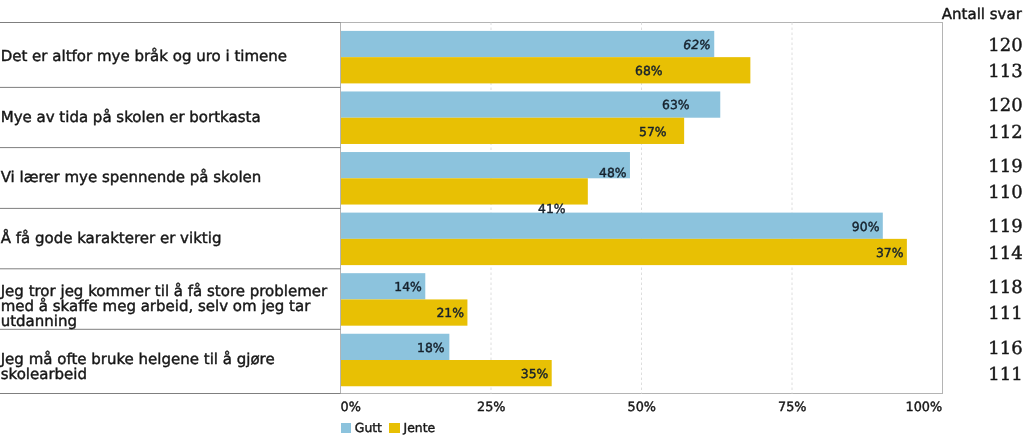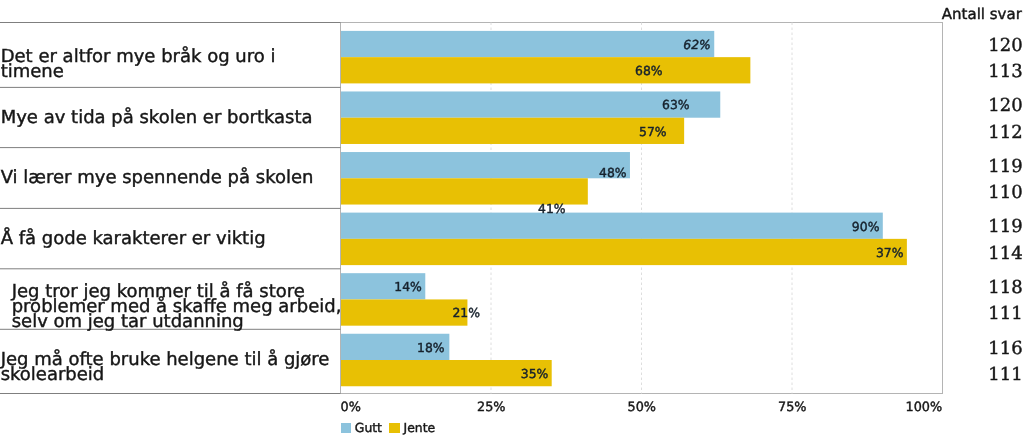--- a/index.html
+++ b/index.html
@@ -12,21 +12,21 @@
 
   
   .catlabel,.dlabel,.xtick,.lglabel,#antallhdr,.nval{
        -webkit-text-stroke:0.42px currentColor;paint-order:stroke fill;}
 
   
   #canvas{position:absolute;left:0;top:0;width:1023px;height:438px;}
 
   
   .catlabel{position:absolute;left:0.7px;width:337.5px;
-            font-size:18px;color:#161616;line-height:15px;}
+            font-size:15px;color:#161616;line-height:15px;}
 
   
   .dlabel{position:absolute;left:341px;font-size:12.4px;color:#16212c;
           height:26.25px;line-height:27.3px;text-align:right;
           padding-right:3.4px;box-sizing:border-box;}
 
   
   .xtick{position:absolute;top:400.2px;font-size:12.8px;color:#161616;
          white-space:nowrap;}
 
@@ -80,41 +80,41 @@
       <span class="lglabel">Gutt</span>
       <span class="lgswatch" style="background: rgb(232, 192, 4);"></span>
       <span class="lglabel">Jente</span>
     </div>
   <div id="antallhdr">Antall svar</div>
 
 <div class="catlabel" style="top: 49.2px;">Det er altfor mye bråk og uro i timene</div>
     <div class="catlabel" style="top: 109.77px;">Mye av tida på skolen er bortkasta</div>
     <div class="catlabel" style="top: 170.34px;">Vi lærer mye spennende på skolen</div>
     <div class="catlabel" style="top: 230.91px;">Å få gode karakterer er viktig</div>
-    <div class="catlabel" style="top: 283.98px; margin-left: 11px;">Jeg tror jeg kommer til å få store problemer med å skaffe meg arbeid, selv om jeg tar utdanning</div>
+    <div class="catlabel" style="top: 283.98px;">Jeg tror jeg kommer til å få store problemer med å skaffe meg arbeid, selv om jeg tar utdanning</div>
     <div class="catlabel" style="top: 352.05px;">Jeg må ofte bruke helgene til å gjøre skolearbeid</div>
     <div class="dlabel" style="top: 30.9px; width: 373.24px; font-style: italic;">62%</div>
     <div class="nval" style="top: 40.725px;">120</div>
     <div class="dlabel" style="top: 57.15px; width: 325px;">68%</div>
     <div class="nval" style="top: 66.975px;">113</div>
     <div class="dlabel" style="top: 91.47px; width: 352px;">63%</div>
     <div class="nval" style="top: 101.295px;">120</div>
     <div class="dlabel" style="top: 117.72px; width: 329px;">57%</div>
     <div class="nval" style="top: 127.545px;">112</div>
     <div class="dlabel" style="top: 159px; width: 289px;">48%</div>
     <div class="nval" style="top: 161.865px;">119</div>
     <div class="dlabel" style="top: 195px; width: 228px;">41%</div>
     <div class="nval" style="top: 188.115px;">110</div>
     <div class="dlabel" style="top: 212.61px; width: 541.8px;">90%</div>
     <div class="nval" style="top: 222.435px;">119</div>
     <div class="dlabel" style="top: 238.86px; width: 565.88px;">37%</div>
     <div class="nval" style="top: 248.685px;">114</div>
     <div class="dlabel" style="top: 273.18px; width: 84.28px;">14%</div>
     <div class="nval" style="top: 283.005px;">118</div>
-    <div class="dlabel" style="top: 299.43px; width: 126.42px; margin-left: 16px;">21%</div>
+    <div class="dlabel" style="top: 299.43px; width: 126.42px;">21%</div>
     <div class="nval" style="top: 309.255px;">111</div>
     <div class="dlabel" style="top: 333.75px; width: 107px;">18%</div>
     <div class="nval" style="top: 343.575px;">116</div>
     <div class="dlabel" style="top: 360px; width: 210.7px; text-align: right;">35%</div>
     <div class="nval" style="top: 369.825px;">111</div>
     <div class="xtick" style="left: 340.5px;">0%</div>
     <div class="xtick" style="left: 477px;">25%</div>
     <div class="xtick" style="left: 627.5px;">50%</div>
     <div class="xtick" style="left: 778px;">75%</div>
     <div class="xtick" style="left: 905.5px;">100%</div>

